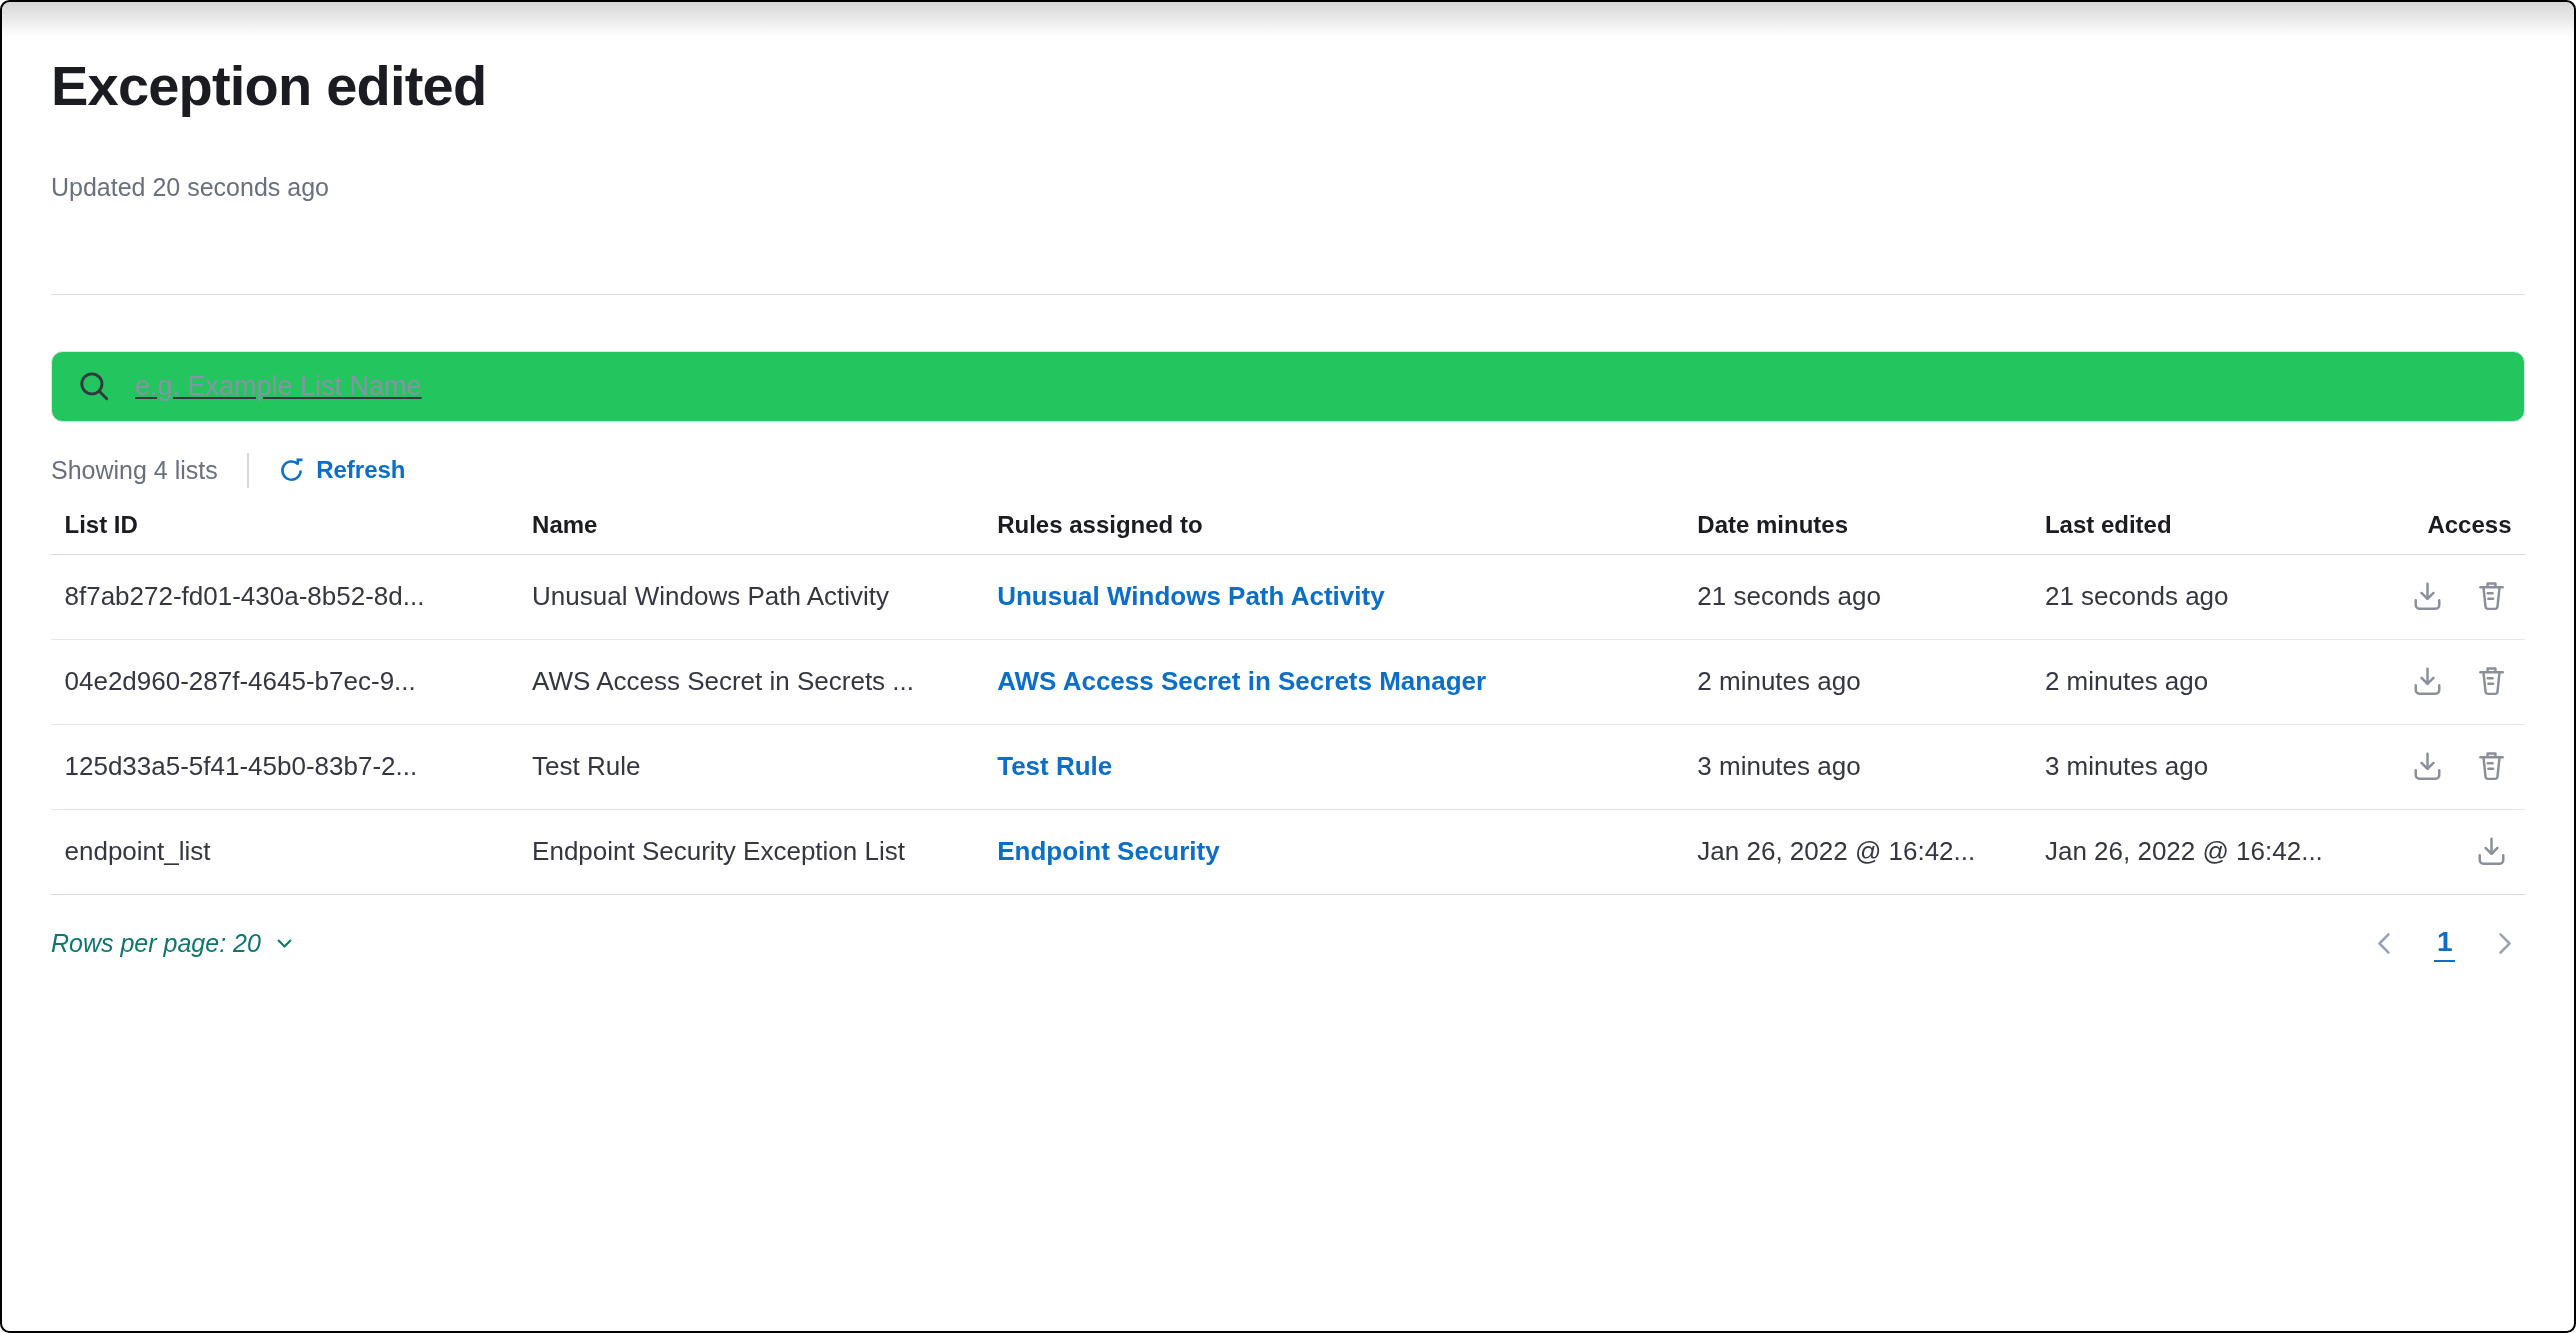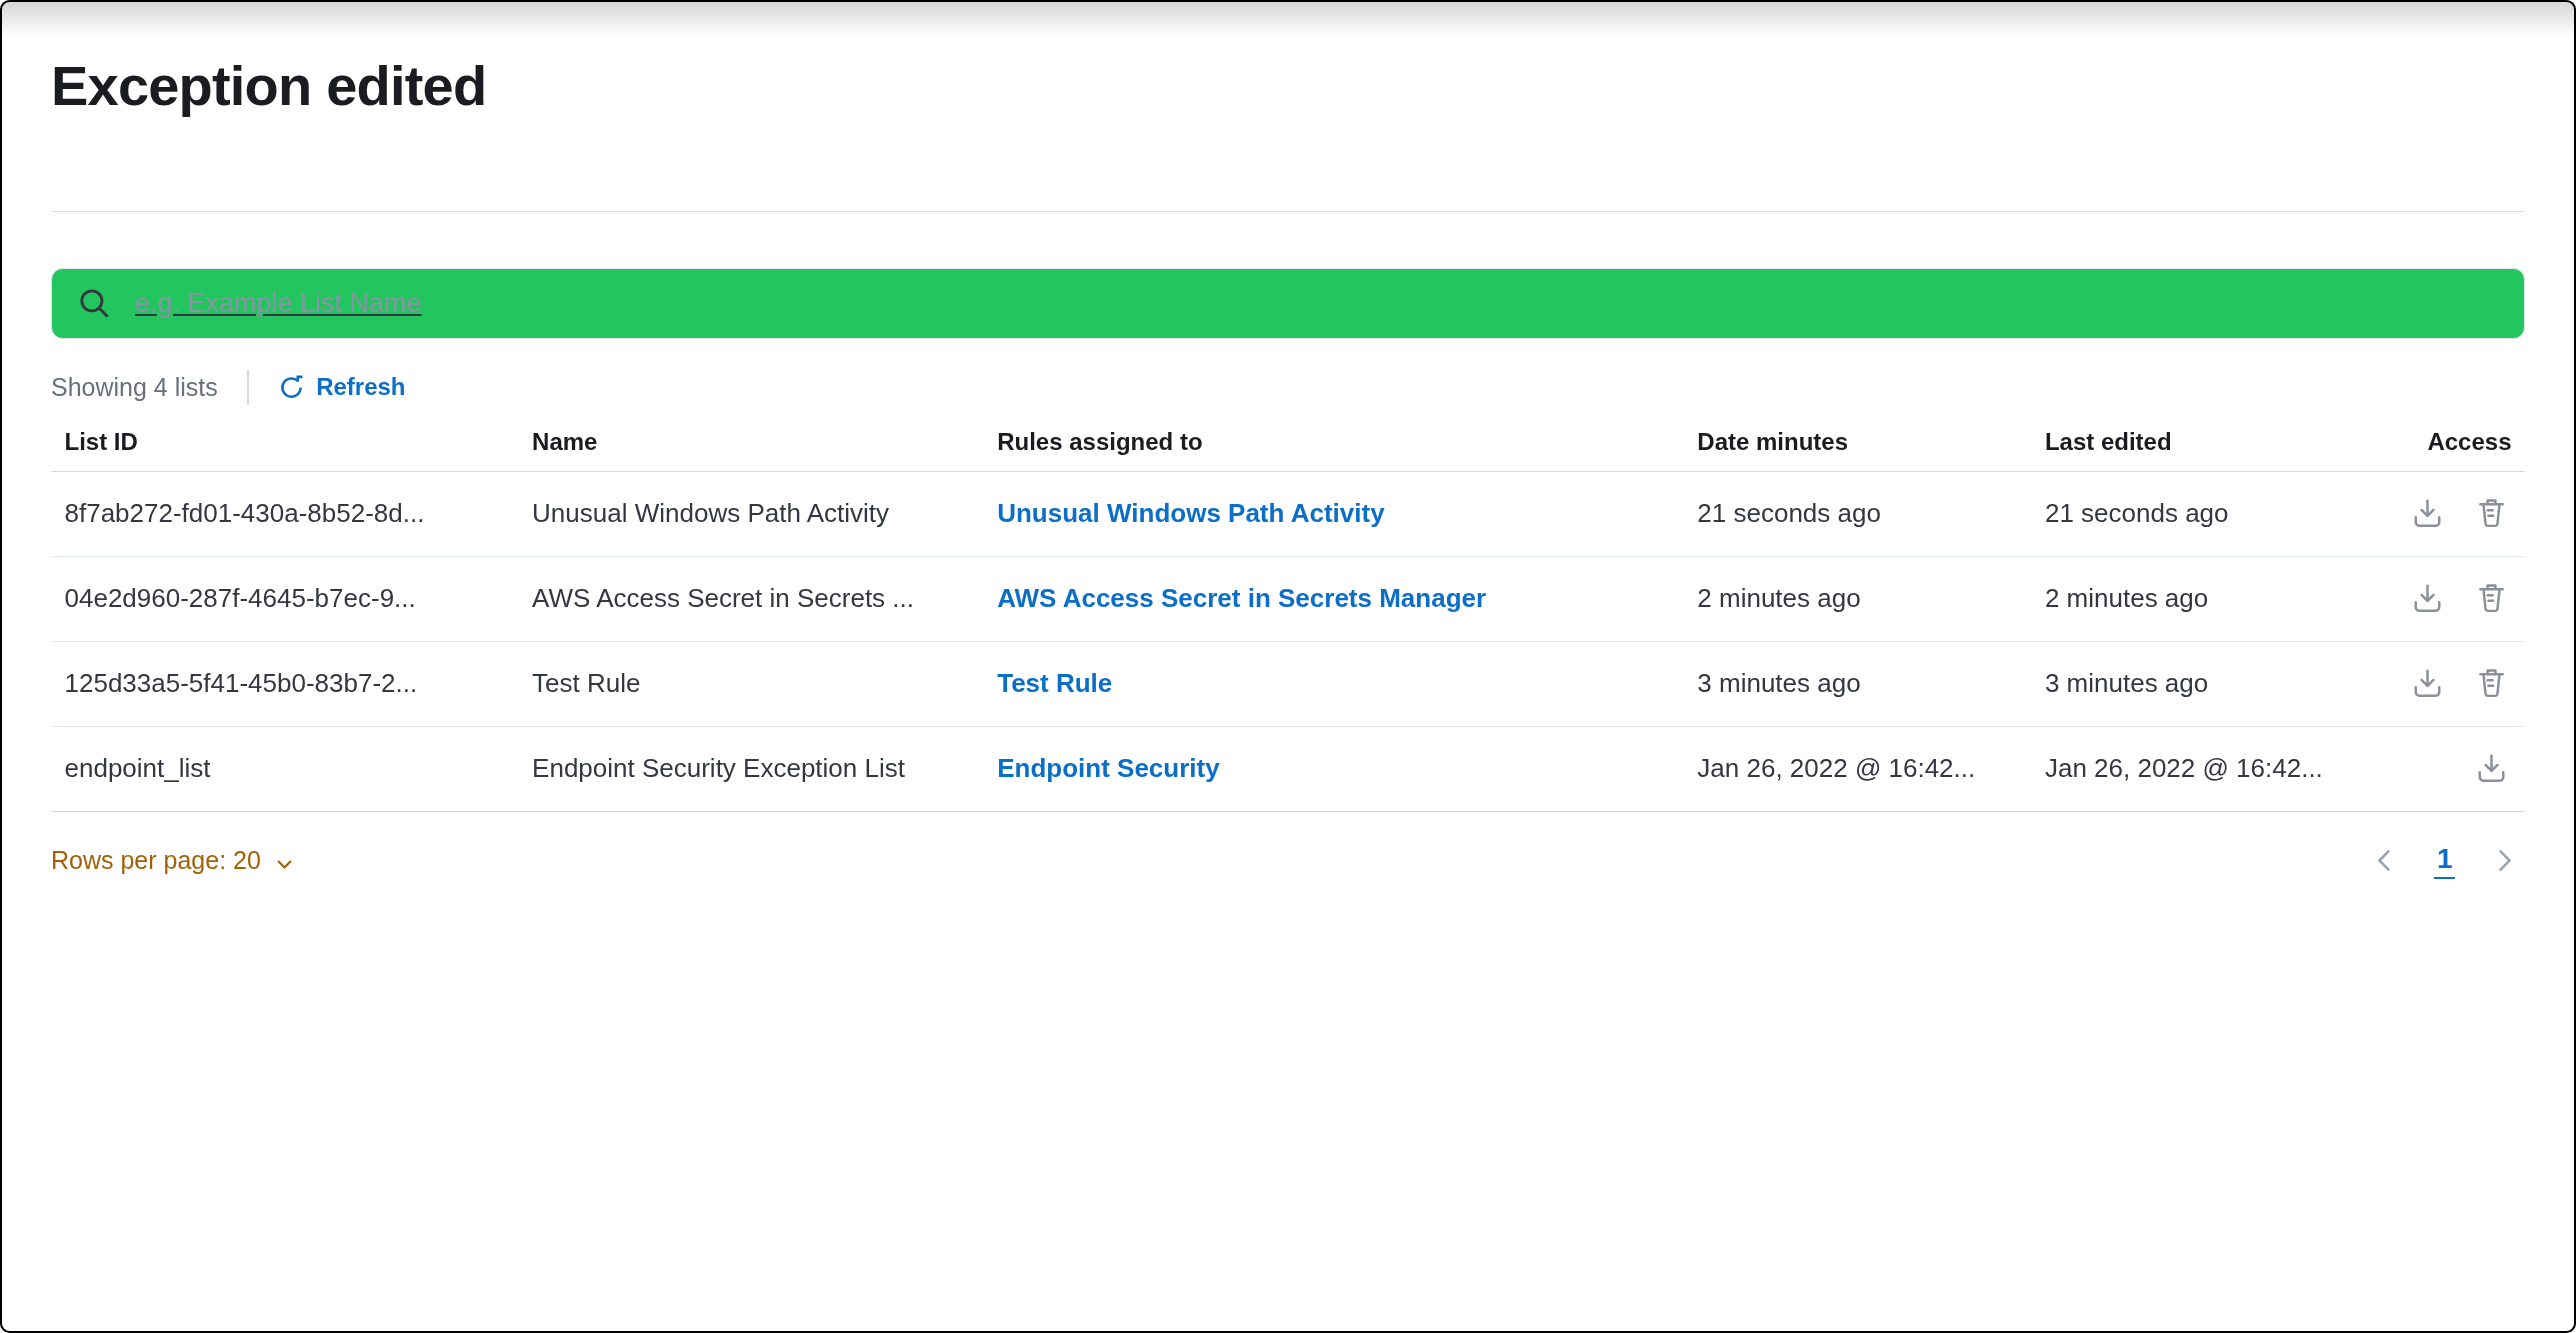--- a/index.html
+++ b/index.html
@@ -66,43 +66,44 @@
   tr:last-child td { border-bottom: 1.9px solid #D3DAE6; }
   .rule-link { color: #0B6FC7; font-weight: 700; text-decoration: none; cursor: pointer; }
   .actions-wrap { display: flex; justify-content: flex-end; align-items: center; gap: 23px; }
   .icon-btn {
     background: none; border: 0; padding: 3.8px; margin: 0; cursor: pointer;
     color: #8A8F99; display: inline-flex; align-items: center;
   }
 
   .footer { margin-top: 29px; display: flex; justify-content: space-between; align-items: center; }
   .rows-per-page {
-    display: inline-flex; align-items: flex-end; gap: 13.5px;
+    display: inline-flex; align-items: center; gap: 13.5px;
     background: none; border: 0; padding: 0; cursor: pointer;
-    font-family: inherit; font-size: 25px; color: #a16207;
+    font-family: inherit; font-size: 25px; color: #0f766e; font-style: italic;
   }
   .pager { display: flex; align-items: center; }
   .pager-arrow {
     background: none; border: 0; padding: 5.8px; cursor: pointer;
     color: #98A2B3; display: inline-flex; align-items: center;
   }
   .page-btn {
     background: none; border: 0; cursor: pointer; font-family: inherit;
     font-size: 28px; font-weight: 700; color: #0B6FC7;
     border-bottom: 2.9px solid #0B6FC7; padding: 0 2.9px 2.9px; margin: 0 29px;
   }
 </style>
 </head>
 <body>
 
 <div class="top-shade"></div>
 
 <div class="content">
 
   <h1 class="page-title">Exception edited</h1>
+  <div class="updated">Updated 20 seconds ago</div>
 
   <hr class="divider">
 
   <div class="search-bar">
     <span style="display:inline-flex;">
       <svg viewBox="0 0 16 16" width="35" height="35" fill="none" stroke="currentColor" stroke-width="1.3">
         <circle cx="6.8" cy="6.8" r="4.6"></circle>
         <path d="M10.2 10.2 L13.6 13.6" stroke-linecap="round"></path>
       </svg>
     </span>

